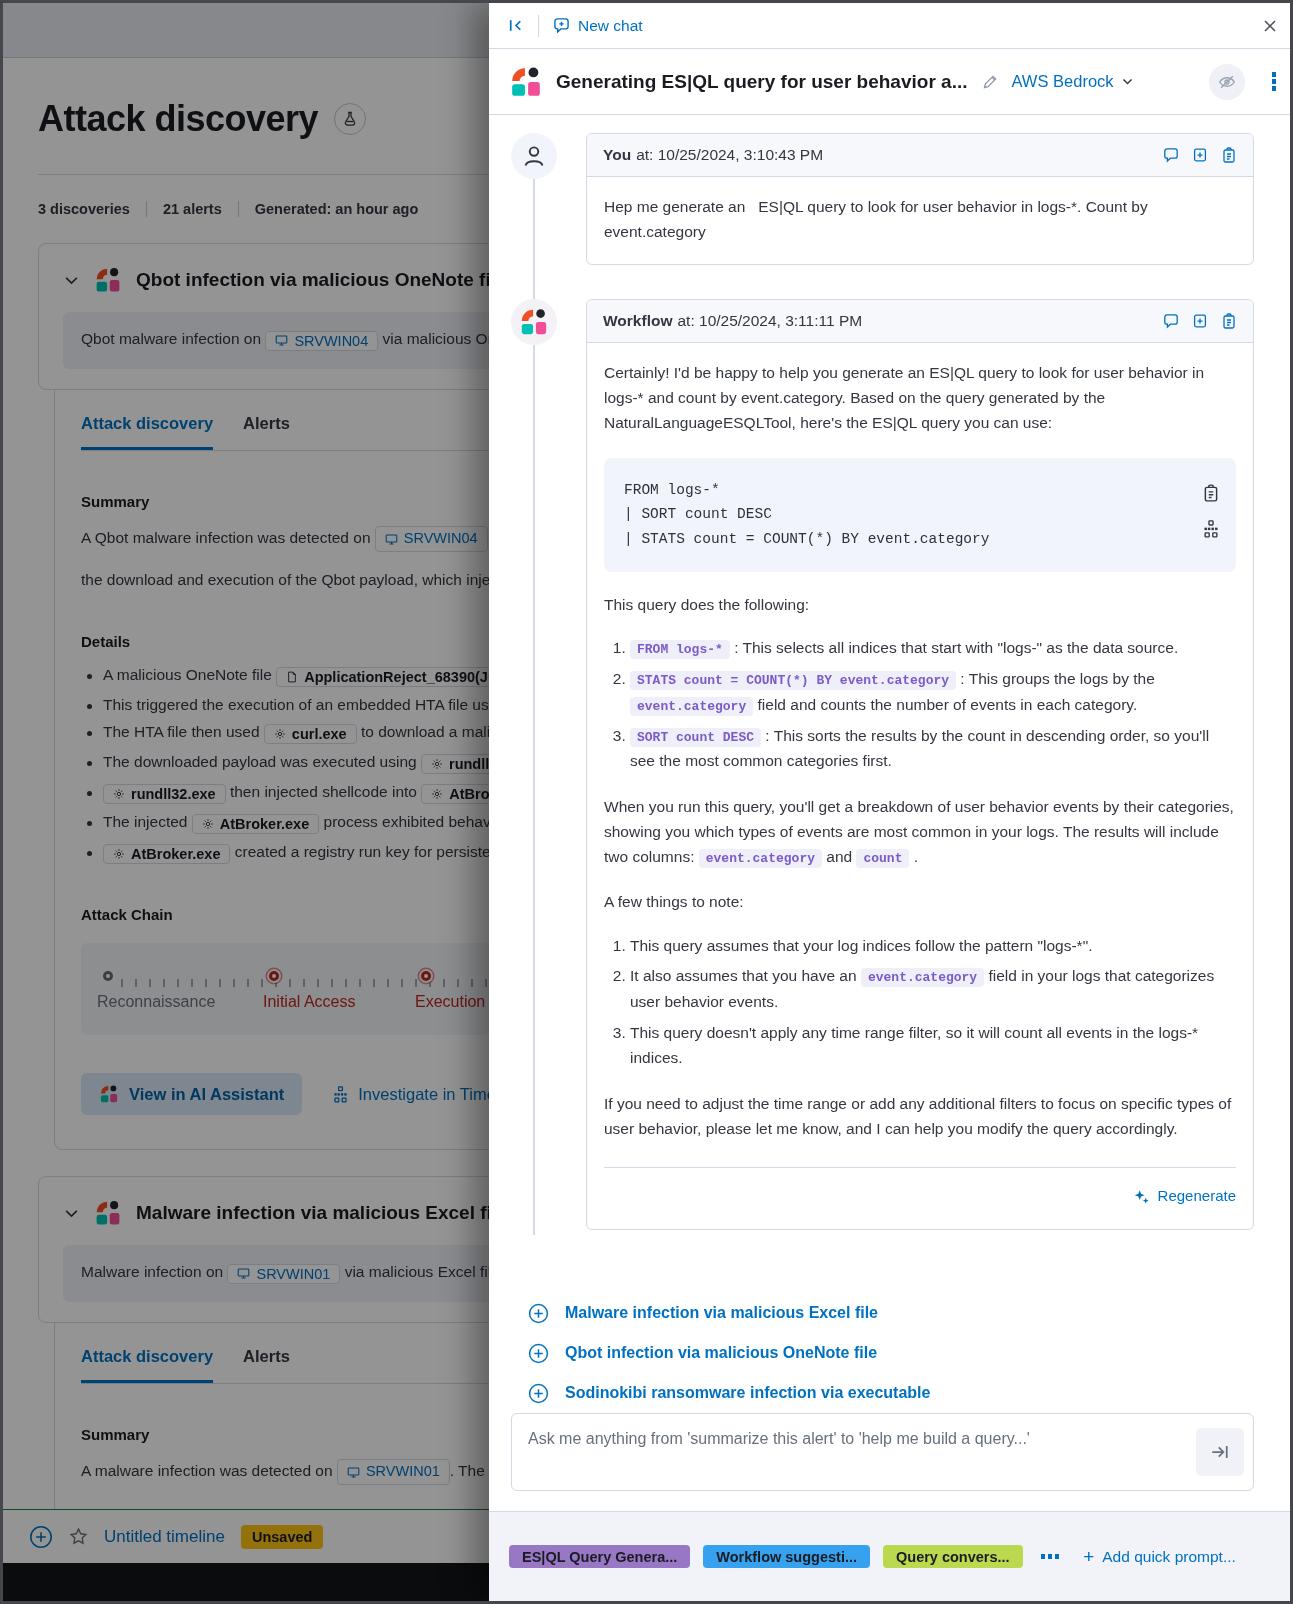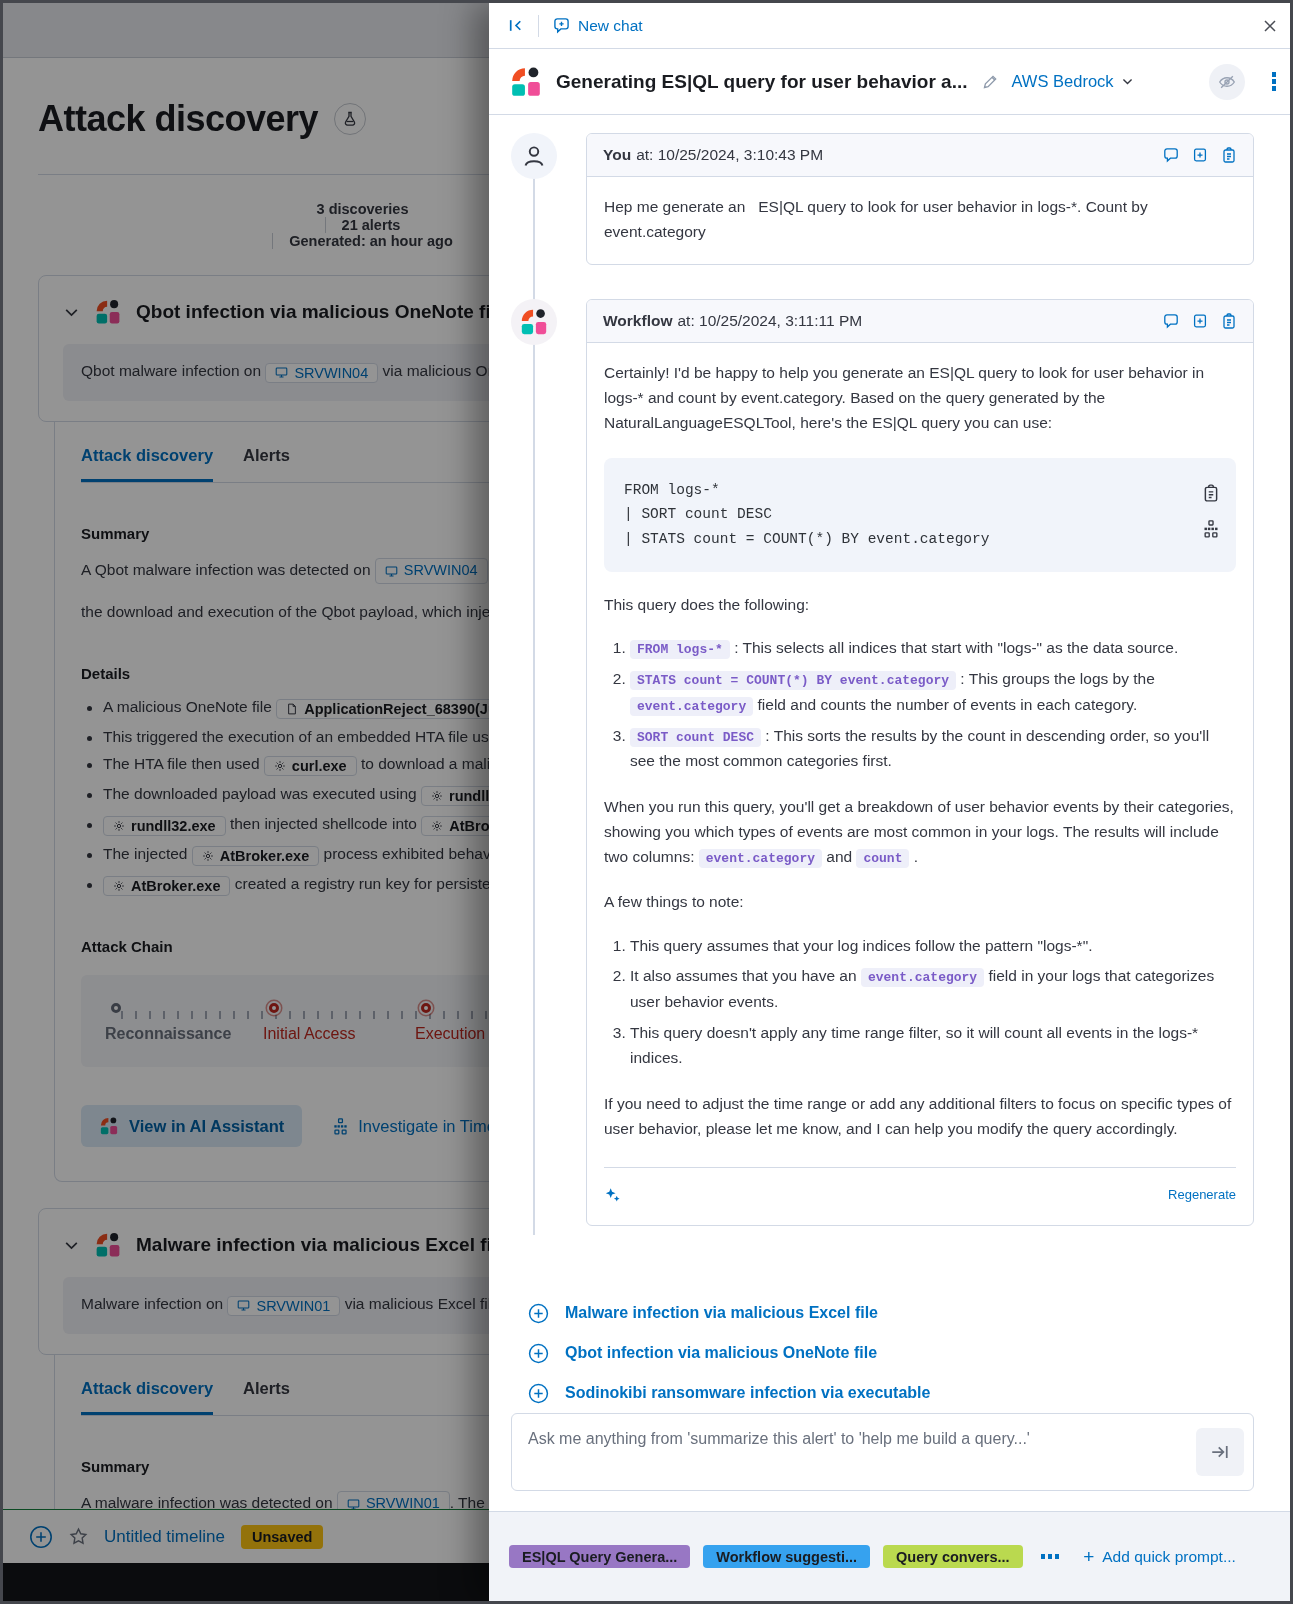--- a/index.html
+++ b/index.html
@@ -8,21 +8,21 @@
   .stage { position:relative; width:1293px; height:1604px; border:3px solid #45474d; overflow:hidden; background:#fff; }
 
   
   .left-app { position:absolute; inset:0; width:100%; height:100%; background:#fff; }
   .app-topband { height:55px; background:#E9EBEF; border-bottom:1px solid #C9CDD6; }
   .left-content { padding-left:35px; width:700px; }
   .page-title-row { margin-top:40px; display:flex; align-items:center; gap:16px; }
   .page-title-row h1 { font-size:36px; font-weight:bold; color:#1A1C21; letter-spacing:-0.5px; }
   .beaker-badge { width:32px; height:32px; border:1px solid #C4C8CF; border-radius:50%; display:inline-flex; align-items:center; justify-content:center; color:#343741; }
   .rule { border:none; border-top:1px solid #D3DAE6; margin-top:34px; width:900px; }
-  .stats-row { margin-top:26px; display:flex; align-items:center; font-size:14.5px; font-weight:bold; color:#343741;flex-direction:column; }
+  .stats-row { margin-top:26px; display:flex; align-items:center; font-size:14.5px; font-weight:bold; color:#343741; }
   .stats-row .stat { padding:0 16px; }
   .stats-row .stat:first-child { padding-left:0; }
   .stats-row .stat + .stat { border-left:1px solid #C9CDD6; }
 
   .disc-card { margin-top:26px; width:640px; background:#fff; border:1px solid #D3DAE6; border-radius:8px; padding:22px 24px 20px 24px; }
   .disc-head { display:flex; align-items:center; gap:14px; }
   .chev { color:#343741; display:inline-flex; }
   .disc-title { font-size:19px; font-weight:bold; color:#1A1C21; white-space:nowrap; }
   .disc-desc { margin-top:18px; background:#F0F1F6; border-radius:6px; padding:18px 18px; font-size:15.5px; color:#343741; white-space:nowrap; }
 
@@ -100,21 +100,21 @@
   .msg-body .blk:first-child { margin-top:0; }
 
   .code-block { position:relative; background:#F1F4FA; border-radius:8px; padding:20px 60px 20px 20px; margin-top:22px; }
   .code-block .cl { font-family:"Liberation Mono","DejaVu Sans Mono",monospace; font-size:14.5px; line-height:1.72; color:#2F3339; white-space:pre; }
   .code-actions { position:absolute; right:16px; top:26px; display:flex; flex-direction:column; gap:18px; color:#343741; }
   .code-actions .icon-btn { color:#343741; }
 
   .inline-code { font-family:"Liberation Mono","DejaVu Sans Mono",monospace; font-size:13px; font-weight:bold; color:#7A5BC7; background:#EEEFF9; border-radius:4px; padding:2px 7px; white-space:nowrap; }
   ol.mlist { margin-top:18px; padding-left:26px; }
   ol.mlist li { margin-bottom:5px; line-height:1.66; }
-  .regen-row { border-top:1px solid #D3DAE6; margin-top:26px; padding-top:16px; display:flex; justify-content:space-between; align-items:center; gap:8px; color:#0071C2; font-size:13px; font-weight:500; cursor:pointer; }
+  .regen-row { border-top:1px solid #D3DAE6; margin-top:26px; padding-top:16px; display:flex; justify-content:flex-end; align-items:center; gap:8px; color:#0071C2; font-size:15px; font-weight:500; cursor:pointer; }
 
   .suggestions { flex:none; height:120px; padding:6px 42px 0 39px; }
   .sugg-row { display:flex; align-items:center; gap:16px; height:40px; color:#0071C2; font-size:16px; font-weight:bold; cursor:pointer; }
 
   .input-wrap { flex:none; position:relative; padding:6px 42px 16px 22px; }
   .input-wrap textarea { width:100%; height:78px; resize:none; border:1px solid #D3DAE6; border-radius:6px; padding:16px 70px 16px 16px; font-family:inherit; font-size:16px; color:#343741; outline:none; }
   .input-wrap textarea::placeholder { color:#69707D; }
   .send-btn { position:absolute; right:52px; top:21px; width:48px; height:48px; background:#F0F2F7; border:none; border-radius:6px; display:flex; align-items:center; justify-content:center; color:#69707D; cursor:pointer; }
 
   .fly-footer { flex:none; height:90px; background:#F1F3F8; border-top:1px solid #D3DAE6; display:flex; align-items:center; padding:0 20px; gap:12px; }
@@ -256,21 +256,21 @@
                     <circle cx="8" cy="8" r="2.2"></circle>
                     <path d="M8 1.6v2.2M8 12.2v2.2M1.6 8h2.2M12.2 8h2.2M3.5 3.5L5 5M11 11l1.5 1.5M12.5 3.5L11 5M5 11l-1.5 1.5"></path>
                   </svg>
                 </span>
                 <b>AtBroker.exe</b>
               </span> created a registry run key for persistence</li>
           </ul>
         <h2 class="sec-h">Attack Chain</h2>
         <div class="chain-panel">
           <div class="chain-ticks"></div>
-        <div class="chain-step" style="left: 24px; font-weight: bold;">
+        <div class="chain-step" style="left: 16px;">
               <div class="dot"></div>
               <div class="lbl">Reconnaissance</div>
             </div>
             <div class="chain-step danger" style="left: 182px;">
               <div class="dot"></div>
               <div class="lbl">Initial Access</div>
             </div>
             <div class="chain-step danger" style="left: 334px;">
               <div class="dot"></div>
               <div class="lbl">Execution</div>

